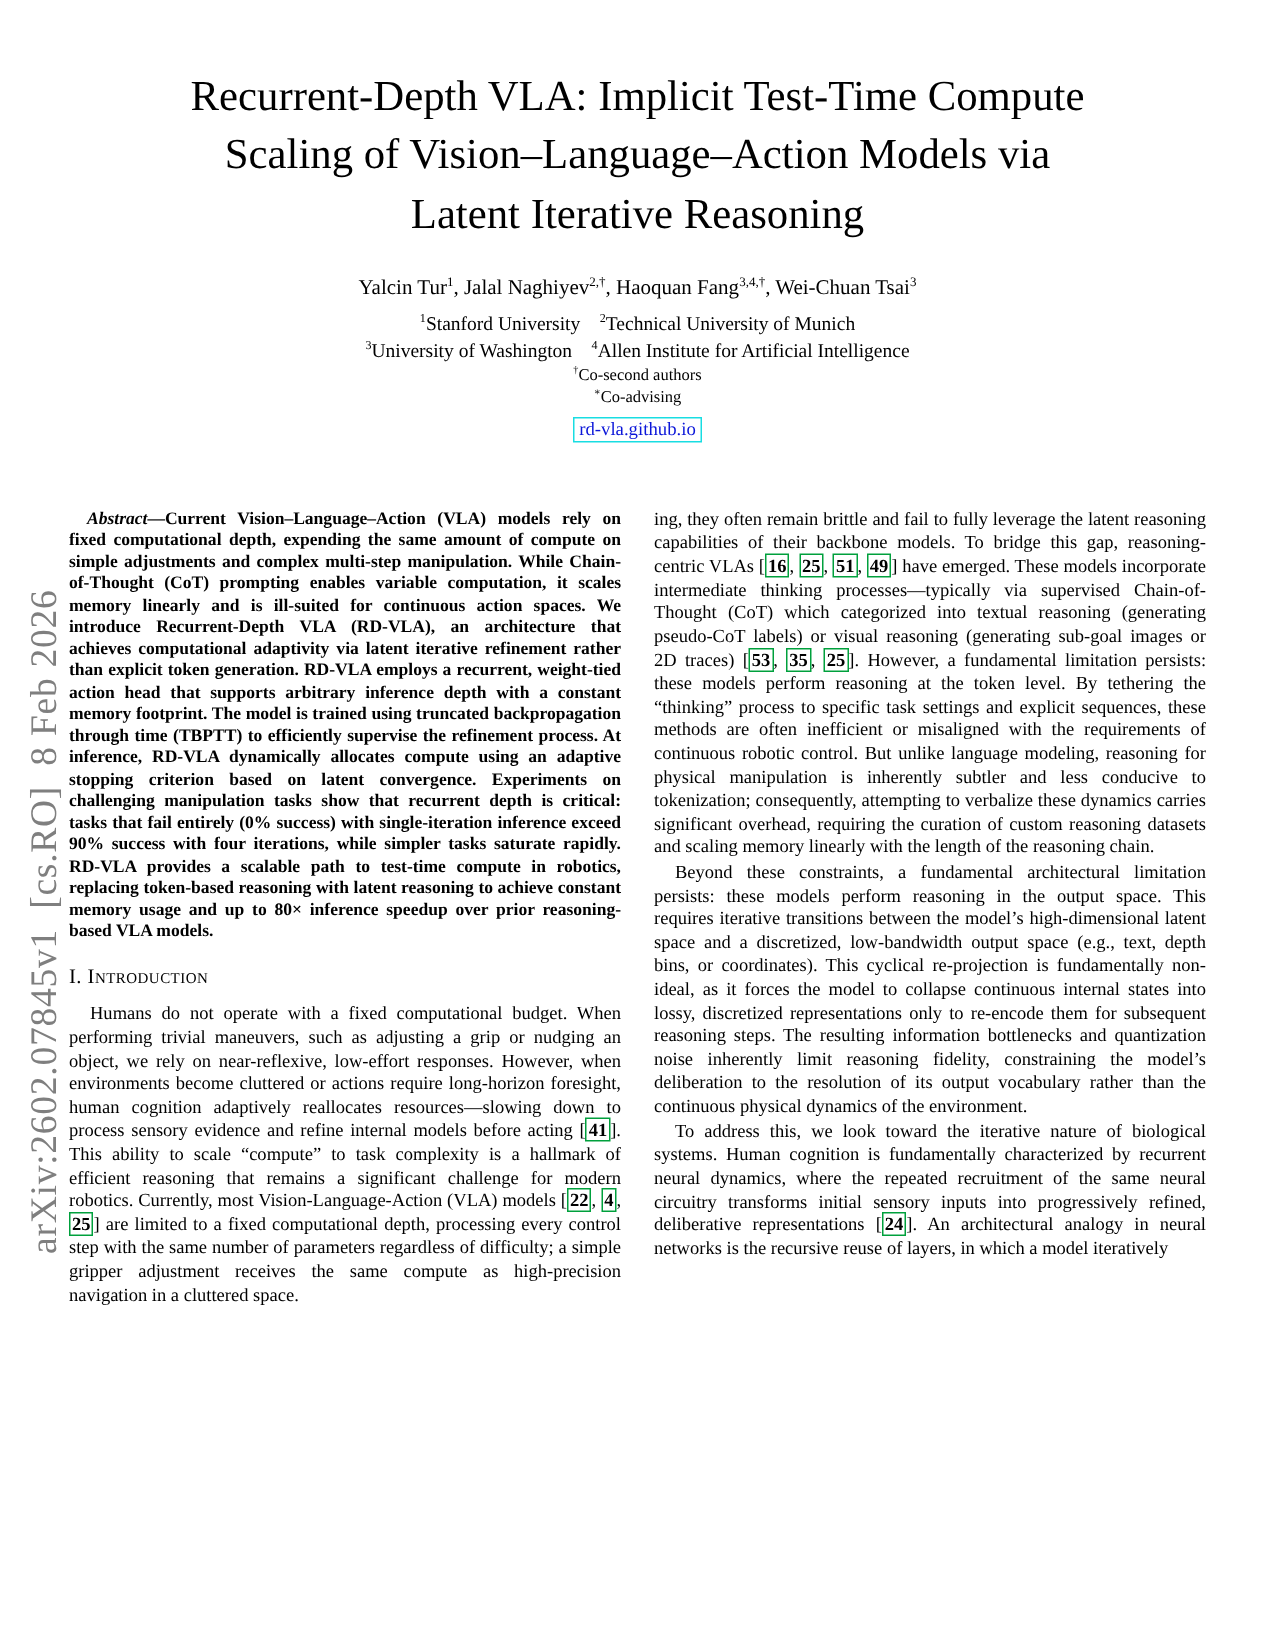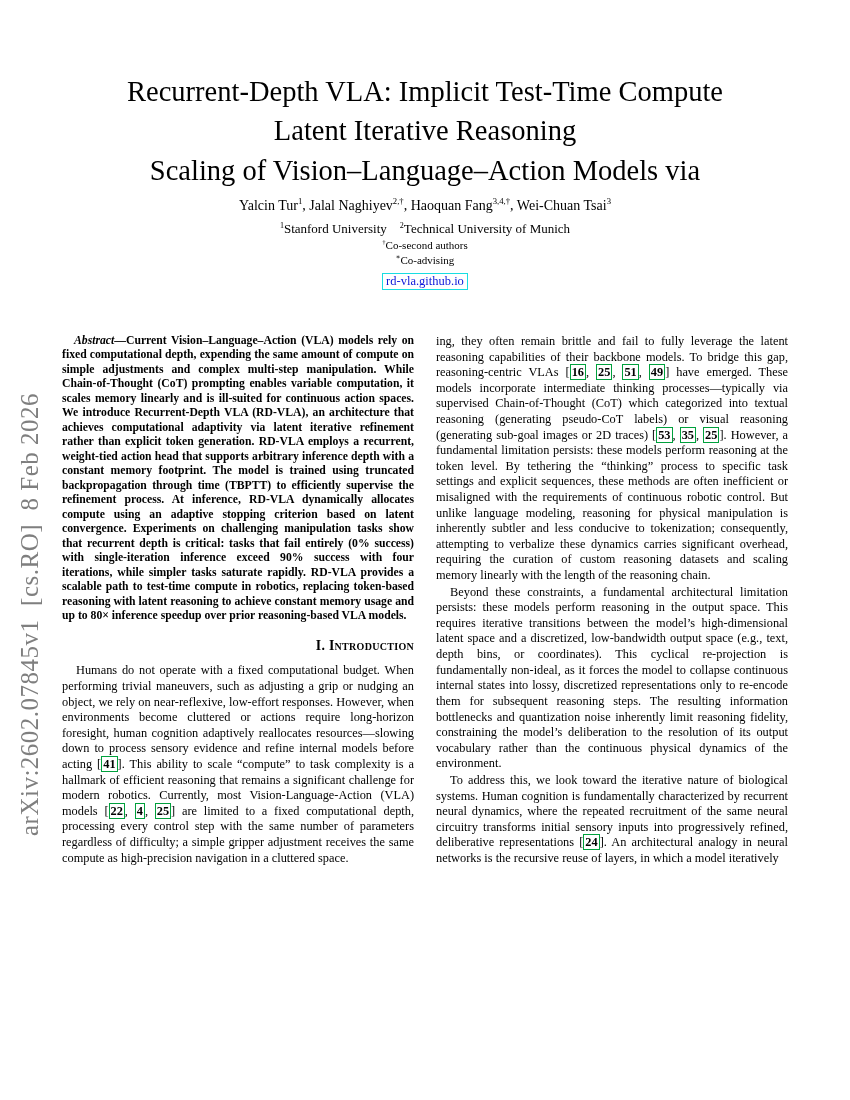--- a/index.html
+++ b/index.html
@@ -15,73 +15,74 @@
     background:#ffffff;color:#000;
     font-family:"Liberation Serif","DejaVu Serif",serif;
     position:relative;overflow:hidden;
   }
   .arxiv-side{
     position:absolute;left:16px;top:836px;
     transform:rotate(-90deg);transform-origin:0 0;
     font-size:25px;color:var(--sidebar-gray);
     white-space:pre;letter-spacing:0.5px;
   }
-  .header{text-align:center;padding-top:72px;}
+  .header{text-align:center;padding-top:45px;}
   .title{font-size:28.5px;font-weight:normal;line-height:1.38;margin:0;}
-  .authors{font-size:14px;margin-top:6px;line-height:1.45;}
+  .authors{font-size:14px;margin-top:20px;line-height:1.45;}
   .affil{font-size:13px;margin-top:4px;line-height:1.38;}
   .note{font-size:11px;line-height:1.35;}
   sup{font-size:0.62em;line-height:0;}
   .urlbox{
     display:inline-block;margin-top:5px;padding:0 3px;
     border:1.5px solid var(--link-border);
     color:var(--link-text);font-size:12.5px;
     text-decoration:none;cursor:pointer;text-align:center;
   }
   .cols{
     display:flex;gap:22px;
-    padding:0 62px;margin-top:44px;
+    padding:0 46px;margin-top:44px;
   }
   .col{flex:1;min-width:0;font-size:12.35px;line-height:1.265;text-align:justify;}
   .par{margin:0;text-indent:14px;}
   .par + .par{margin-top:1px;}
   .noindent{text-indent:0;}
   .abstract{font-weight:bold;font-size:11.7px;line-height:1.24;text-indent:12px;}
   .abstract .it{font-style:italic;}
   .sec-heading{
-    font-weight:bold;font-variant:small-caps;
-    font-size:13.8px;text-align:right;
+    font-weight:normal;font-variant:small-caps;
+    font-size:13.8px;text-align:left;
     margin:13px 0 9px 0;letter-spacing:0.3px;
   }
   .cite{
     border:1px solid var(--cite-border);
     padding:0 1px;cursor:pointer;font-weight:bold;
   }
   .it{font-style:italic;}
 </style>
 </head>
 <body>
 
 <div class="page">
 
   <div class="arxiv-side">arXiv:2602.07845v1  [cs.RO]  8 Feb 2026</div>
 
   <div class="header">
     <h1 class="title">
       <div>Recurrent-Depth VLA: Implicit Test-Time Compute</div>
+      <div>Scaling of Vision–Language–Action Models via</div>
       <div>Latent Iterative Reasoning</div>
-      <div>Scaling of Vision–Language–Action Models via</div>
     </h1>
 
     <div class="authors">
       <div>Yalcin Tur<sup>1</sup>, Jalal Naghiyev<sup>2,†</sup>, Haoquan Fang<sup>3,4,†</sup>, Wei-Chuan Tsai<sup>3</sup></div>
     </div>
 
     <div class="affil">
       <div><sup>1</sup>Stanford University <sup>2</sup>Technical University of Munich</div>
+      <div><sup>3</sup>University of Washington <sup>4</sup>Allen Institute for Artificial Intelligence</div>
       <div class="note"><sup>†</sup>Co-second authors</div>
       <div class="note"><sup>∗</sup>Co-advising</div>
     </div>
 
     <a class="urlbox">rd-vla.github.io</a>
   </div>
 
   <div class="cols">
 
     <div class="col">

